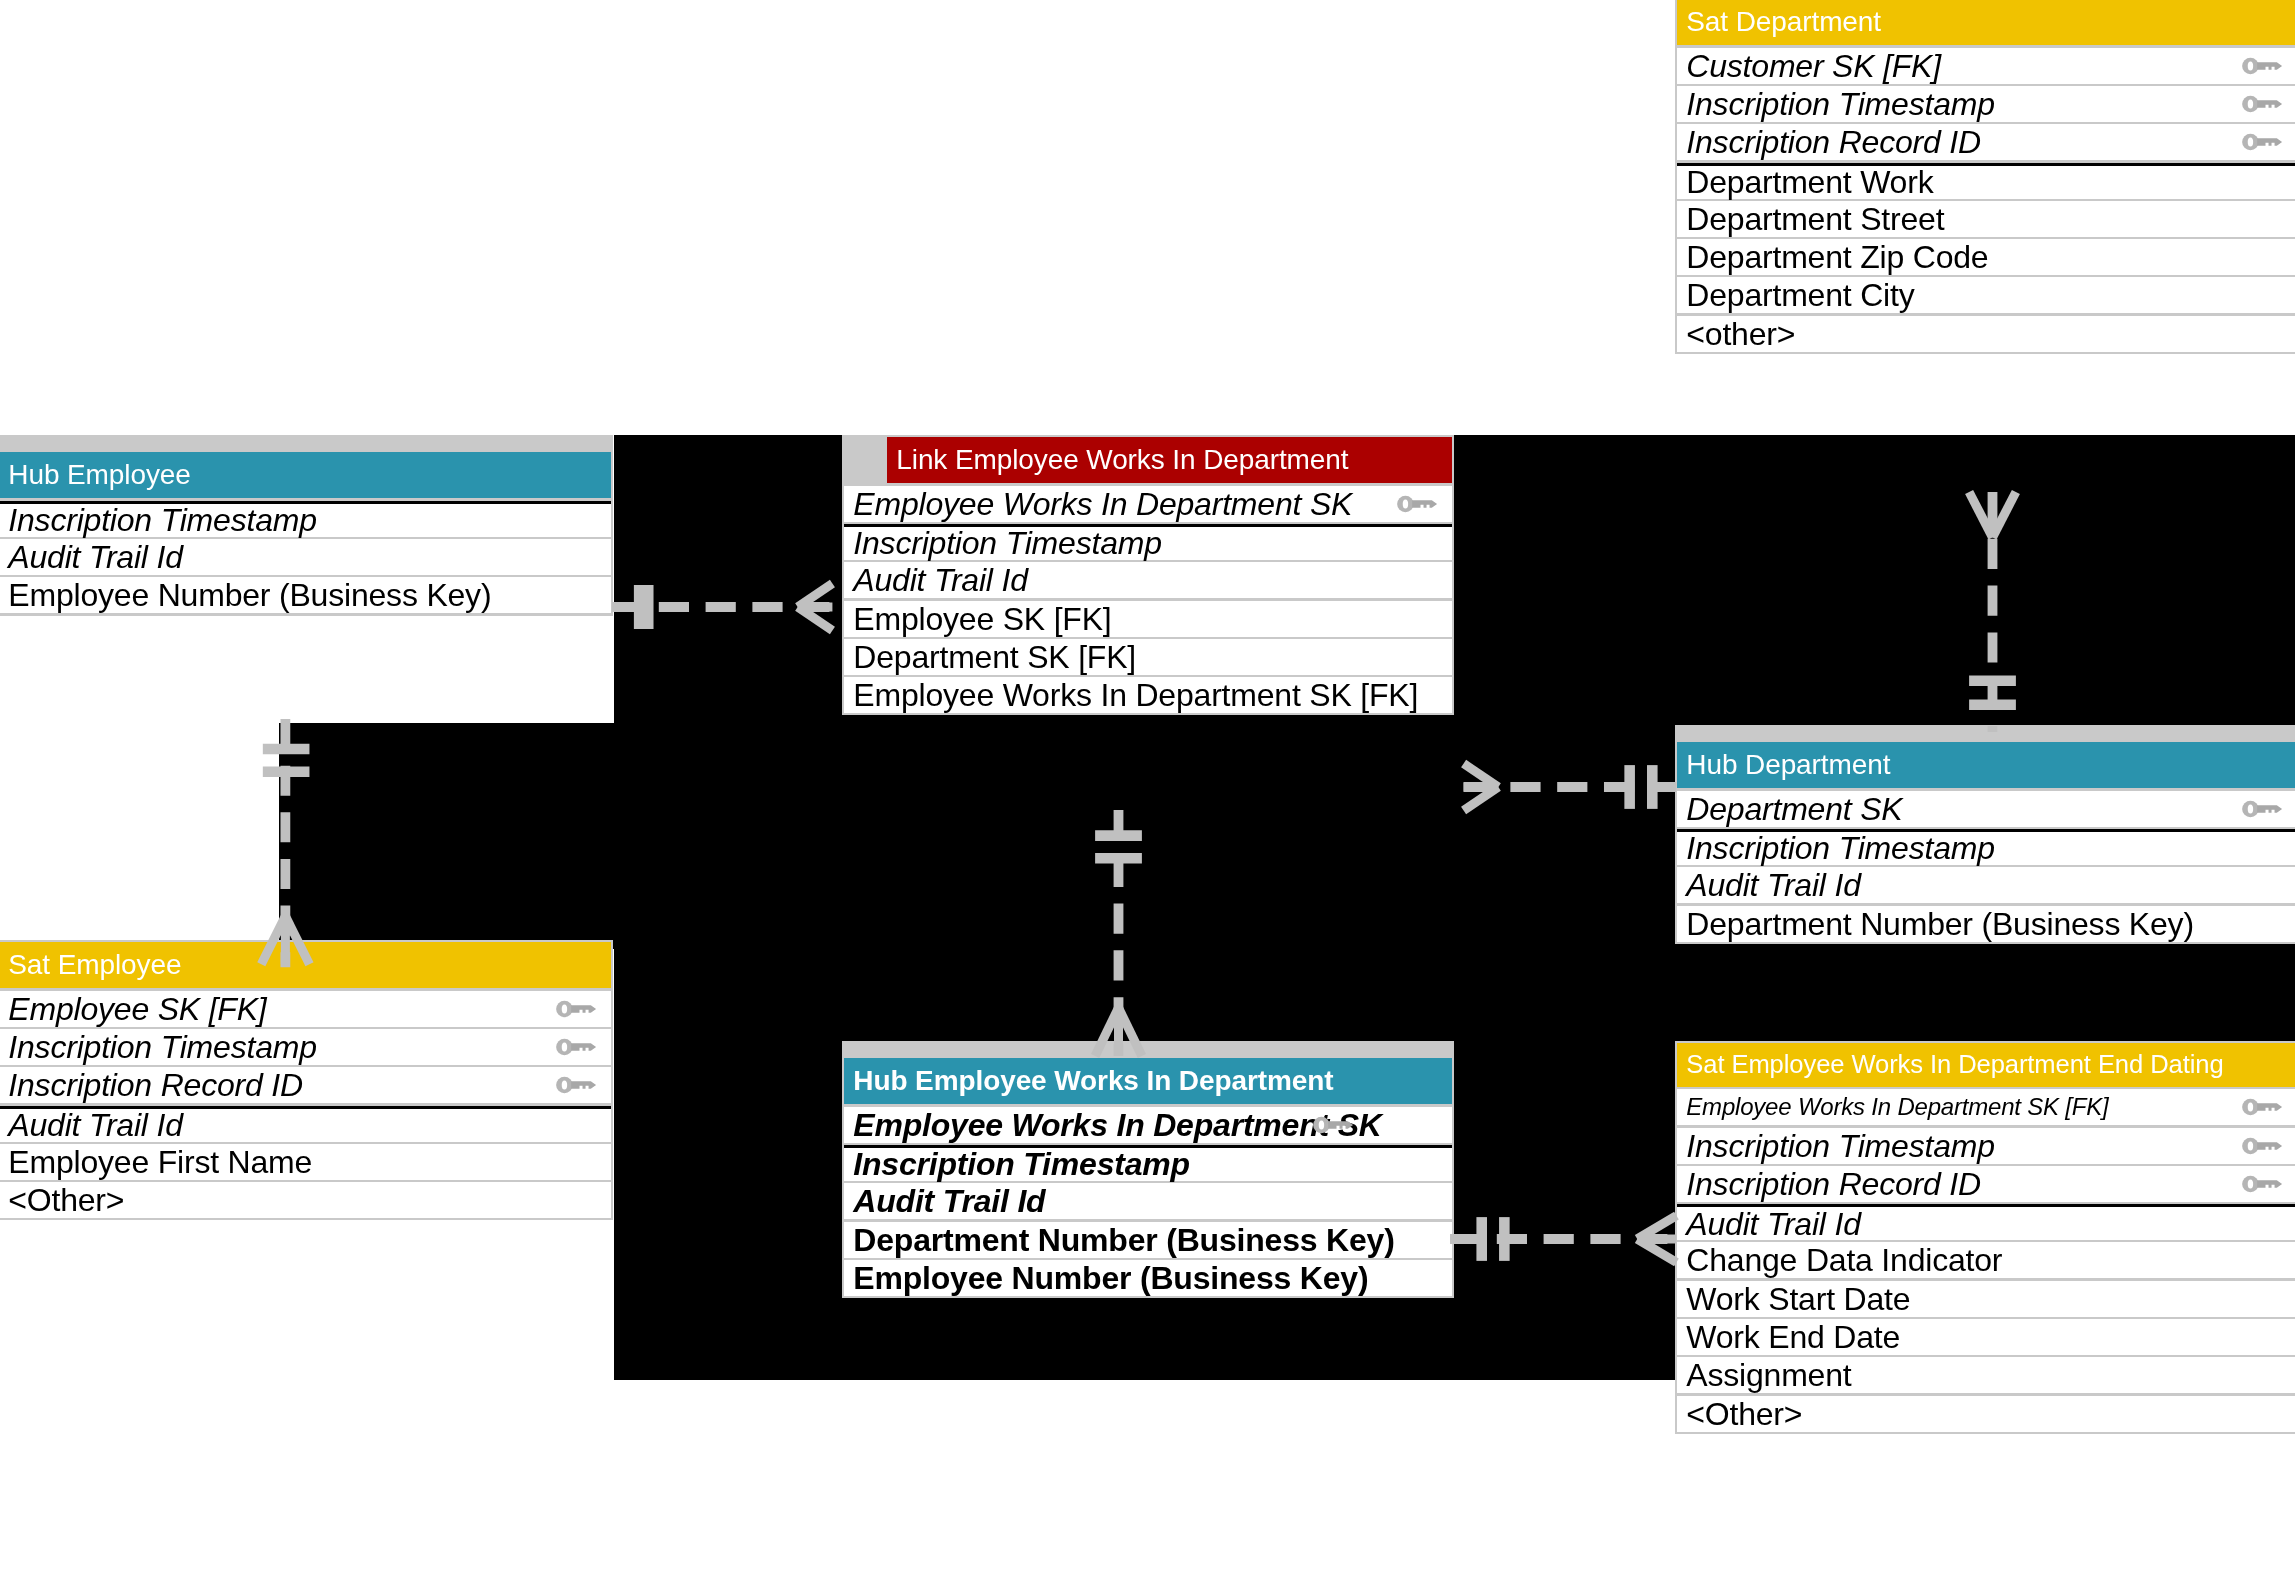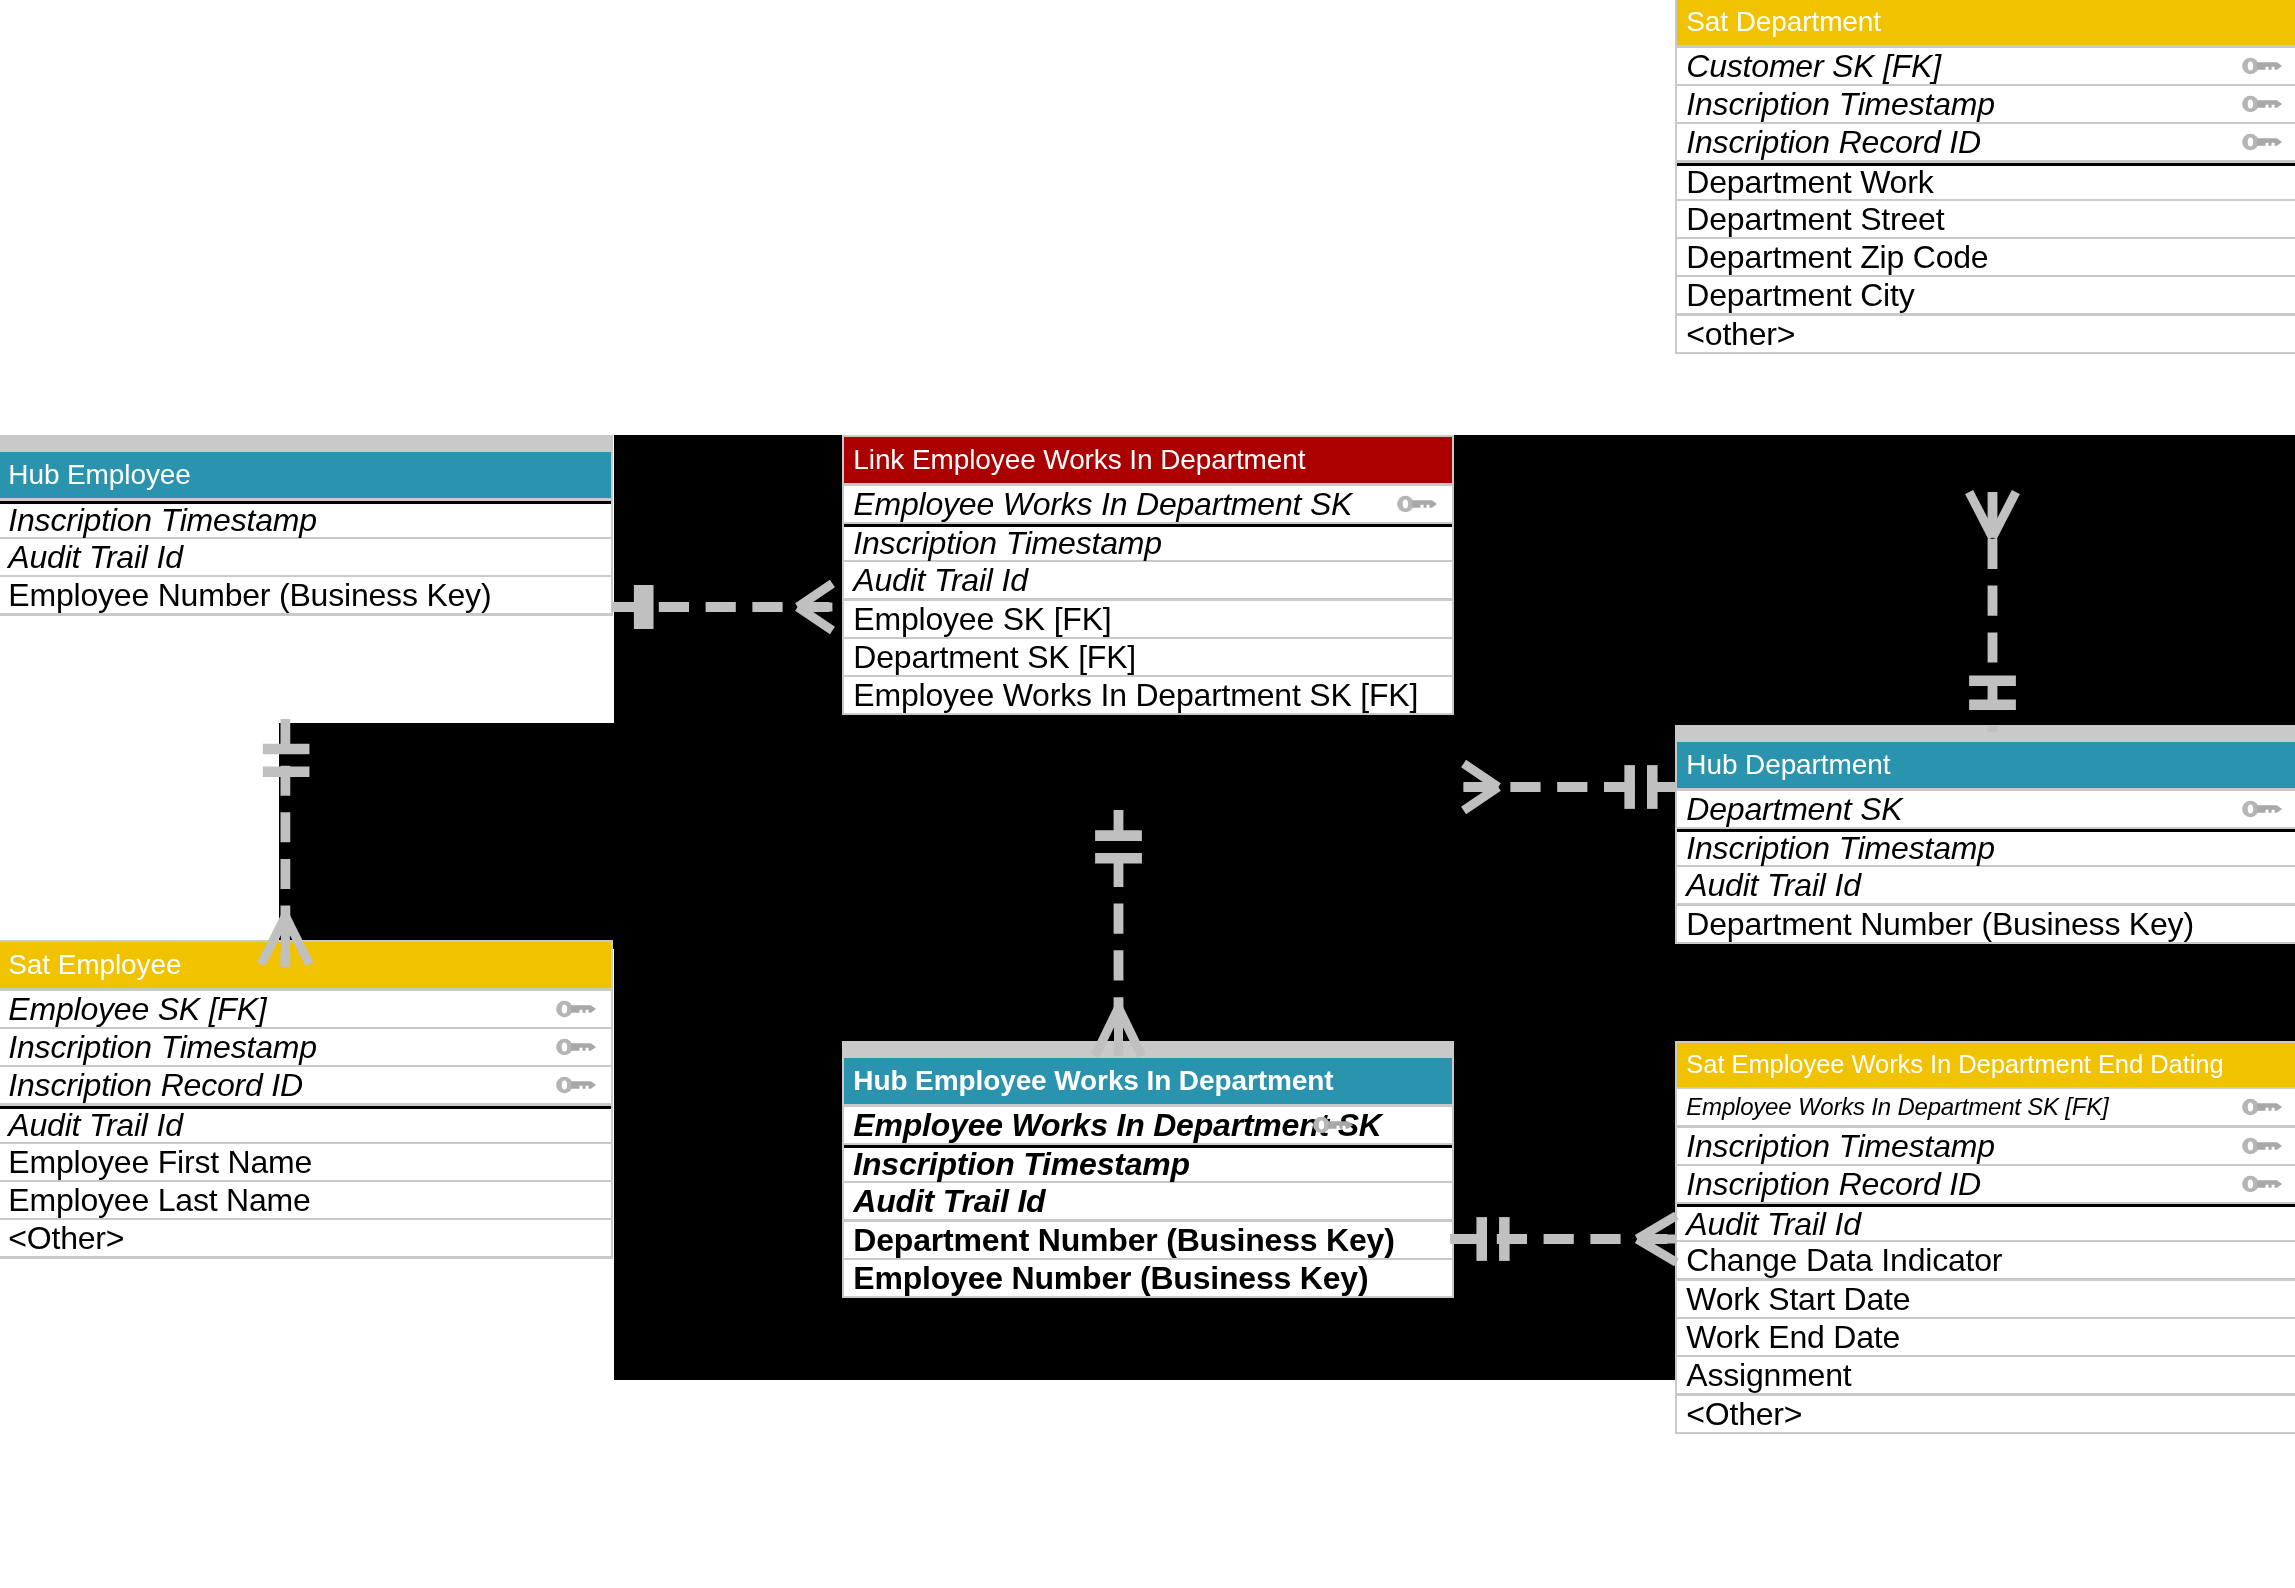--- a/index.html
+++ b/index.html
@@ -34,21 +34,21 @@
   }
   .entity-title {
     color: #ffffff;
     font-size: 28px;
     line-height: 1.0;
     padding: 8.3px 9px 9.8px 9px;
     white-space: nowrap;
     letter-spacing: -0.1px;
   }
   .entity.hub  .entity-title { background: #2a93ad; margin-top: 15px; }
-  .entity.link .entity-title { background: #ab0000; }
+  .entity.link .entity-title { background: #ab0000; margin-left: 43px; }
   .entity.sat  .entity-title { background: #f0c200; }
 
   .attrs { display: block; }
 
   .attr {
     position: relative;
     background: #ffffff;
     height: 36px;
     margin-top: 2.3px;
     display: flex;
@@ -217,23 +217,20 @@
             </svg>
         </span>
       </div>
       <div class="attr italic pk-divider">
         <span class="label">Audit Trail Id</span>
       </div>
       <div class="attr">
         <span class="label">Employee First Name</span>
       </div>
       <div class="attr">
-        <span class="label">Employee Last Name</span>
-      </div>
-      <div class="attr">
         <span class="label">&lt;Other&gt;</span>
       </div>
     </div>
   </div>
 
   <div class="entity link" style="left:842px; top:435px; width:612px;">
     <div class="entity-title">Link Employee Works In Department</div>
     <div class="attrs">
       <div class="attr italic">
         <span class="label">Employee Works In Department SK</span>

